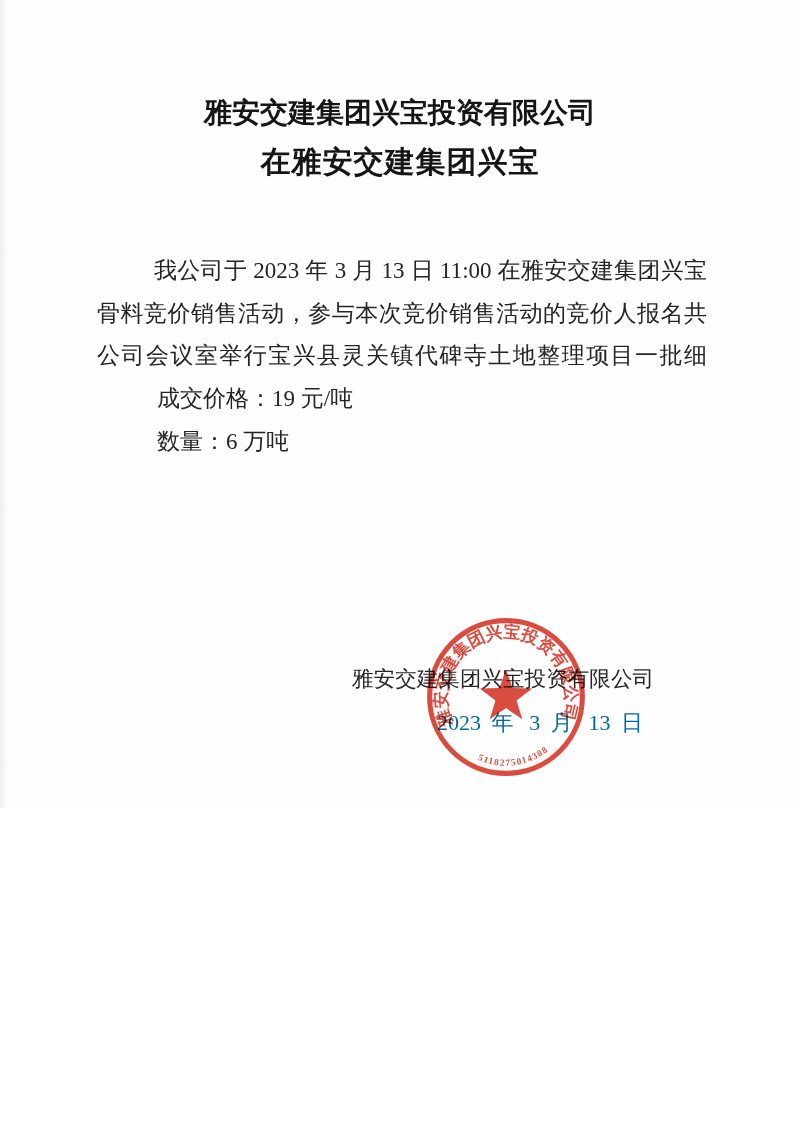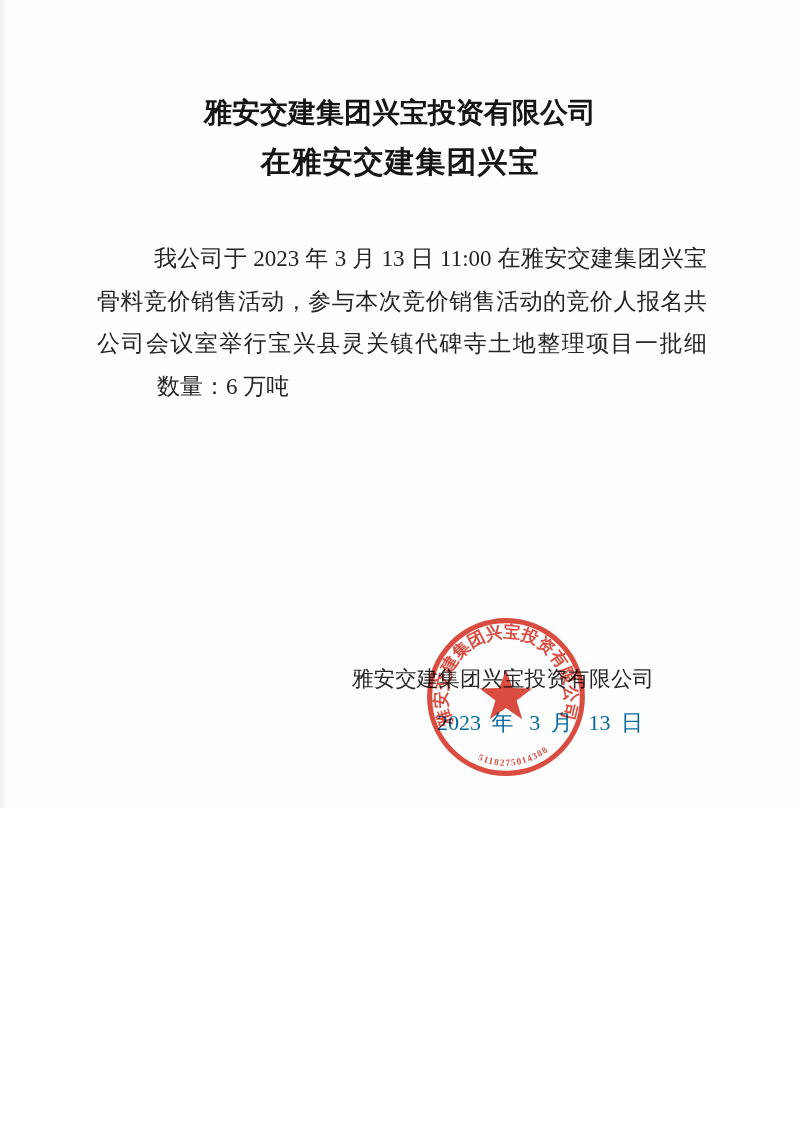--- a/index.html
+++ b/index.html
@@ -32,21 +32,21 @@
     text-align: center;
     font-weight: 700;
     color: #151515;
   }
   .title-line1 { font-size: 28px; line-height: 50px; letter-spacing: 0px; }
   .title-line2 { font-size: 30px; line-height: 47px; letter-spacing: 0.5px; }
   .title-line3 { font-size: 30px; line-height: 47px; letter-spacing: 1px; }
 
   .body-block {
     position: absolute;
-    top: 238px;
+    top: 250px;
     left: 97px;
     width: 610px;
     font-size: 23px;
     line-height: 42.7px;
     color: #242424;
   }
   .bline {
     white-space: nowrap;
   }
   .fill {
@@ -105,20 +105,21 @@
 
   <div class="title-block">
     <div class="title-line1">雅安交建集团兴宝投资有限公司</div>
     <div class="title-line3">在雅安交建集团兴宝</div>
   </div>
 
   <div class="body-block">
     <div class="bline fill indent">我公司于 2023 年 3 月 13 日 11:00 在雅安交建集团兴宝</div>
     <div class="bline fill">骨料竞价销售活动，参与本次竞价销售活动的竞价人报名共</div>
     <div class="bline fill">公司会议室举行宝兴县灵关镇代碑寺土地整理项目一批细</div>
+    <div class="bline sub">成交价格：19 元/吨</div>
     <div class="bline sub">数量：6 万吨</div>
   </div>
 
   <div class="sig-company">雅安交建集团兴宝投资有限公司</div>
   <div class="sig-date">2023 年 3 月 13 日</div>
 
   <svg class="seal" viewBox="0 0 160 160" aria-hidden="true">
     <defs>
       <path id="sealArcTop" d="M 28.3 106.3 A 58 58 0 1 1 132.1 105.4" fill="none"></path>
       <path id="sealArcBottom" d="M 49.6 139.7 A 67 67 0 0 0 120.3 133.5" fill="none"></path>

